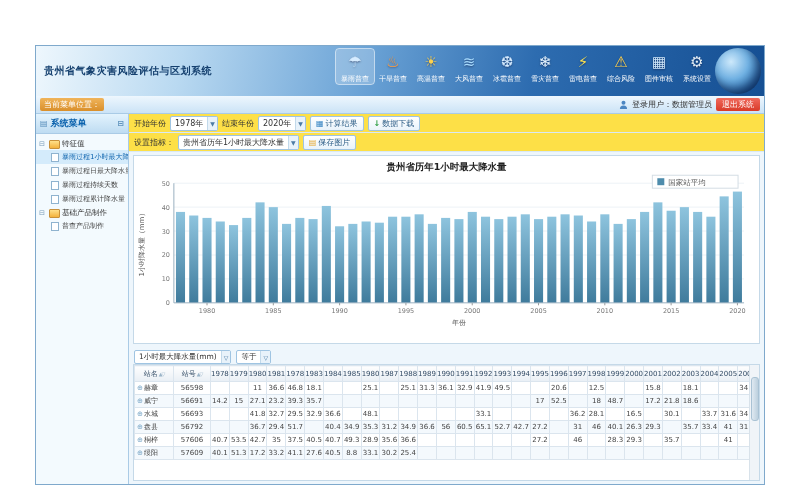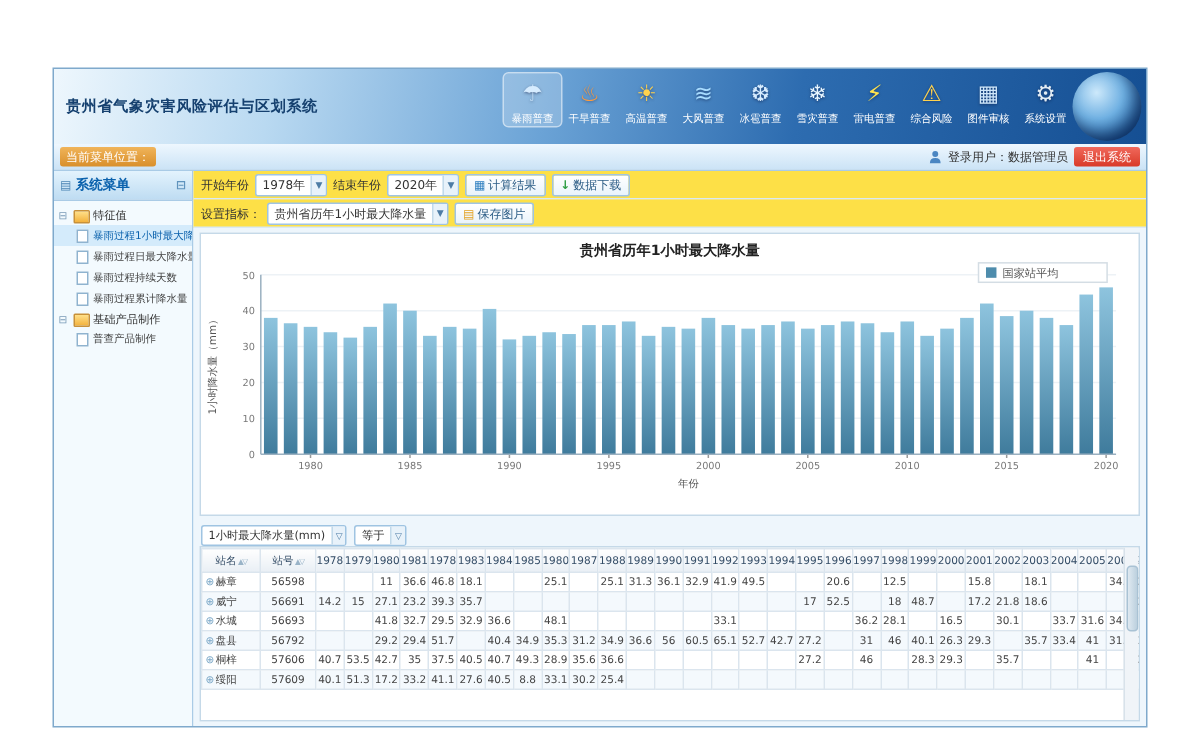--- a/index.html
+++ b/index.html
@@ -453,21 +453,21 @@
                 <td class="col-year">33.7</td>
                 <td class="col-year">31.6</td>
                 <td class="col-year">34.4</td>
                 <td class="col-year"></td>
               </tr>
               <tr class="even">
       <td class="name-cell col-name"><span class="expand">⊕</span>盘县</td>
       <td class="col-name">56792</td>
                 <td class="col-year"></td>
                 <td class="col-year"></td>
-                <td class="col-year">29.2</td>
+                <td class="col-year">36.7</td>
                 <td class="col-year">29.4</td>
                 <td class="col-year">51.7</td>
                 <td class="col-year"></td>
                 <td class="col-year">40.4</td>
                 <td class="col-year">34.9</td>
                 <td class="col-year">35.3</td>
                 <td class="col-year">31.2</td>
                 <td class="col-year">34.9</td>
                 <td class="col-year">36.6</td>
                 <td class="col-year">56</td>

